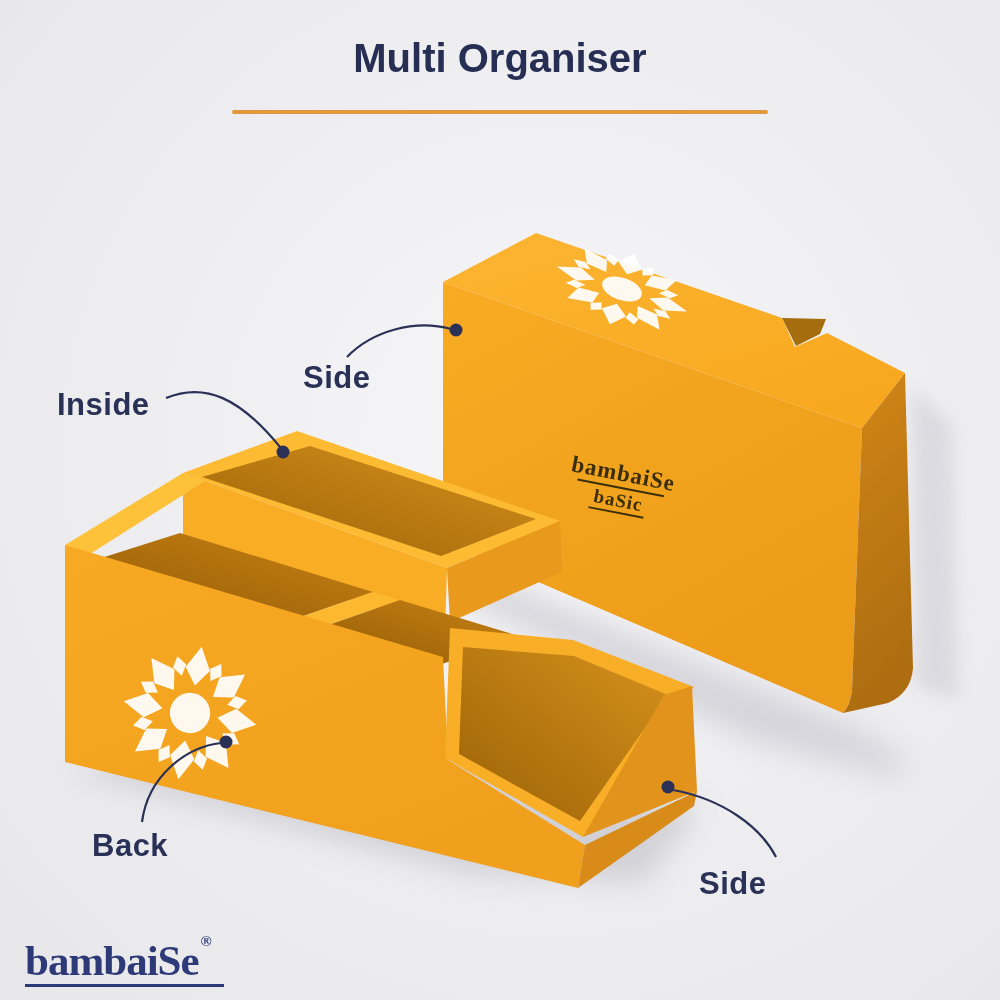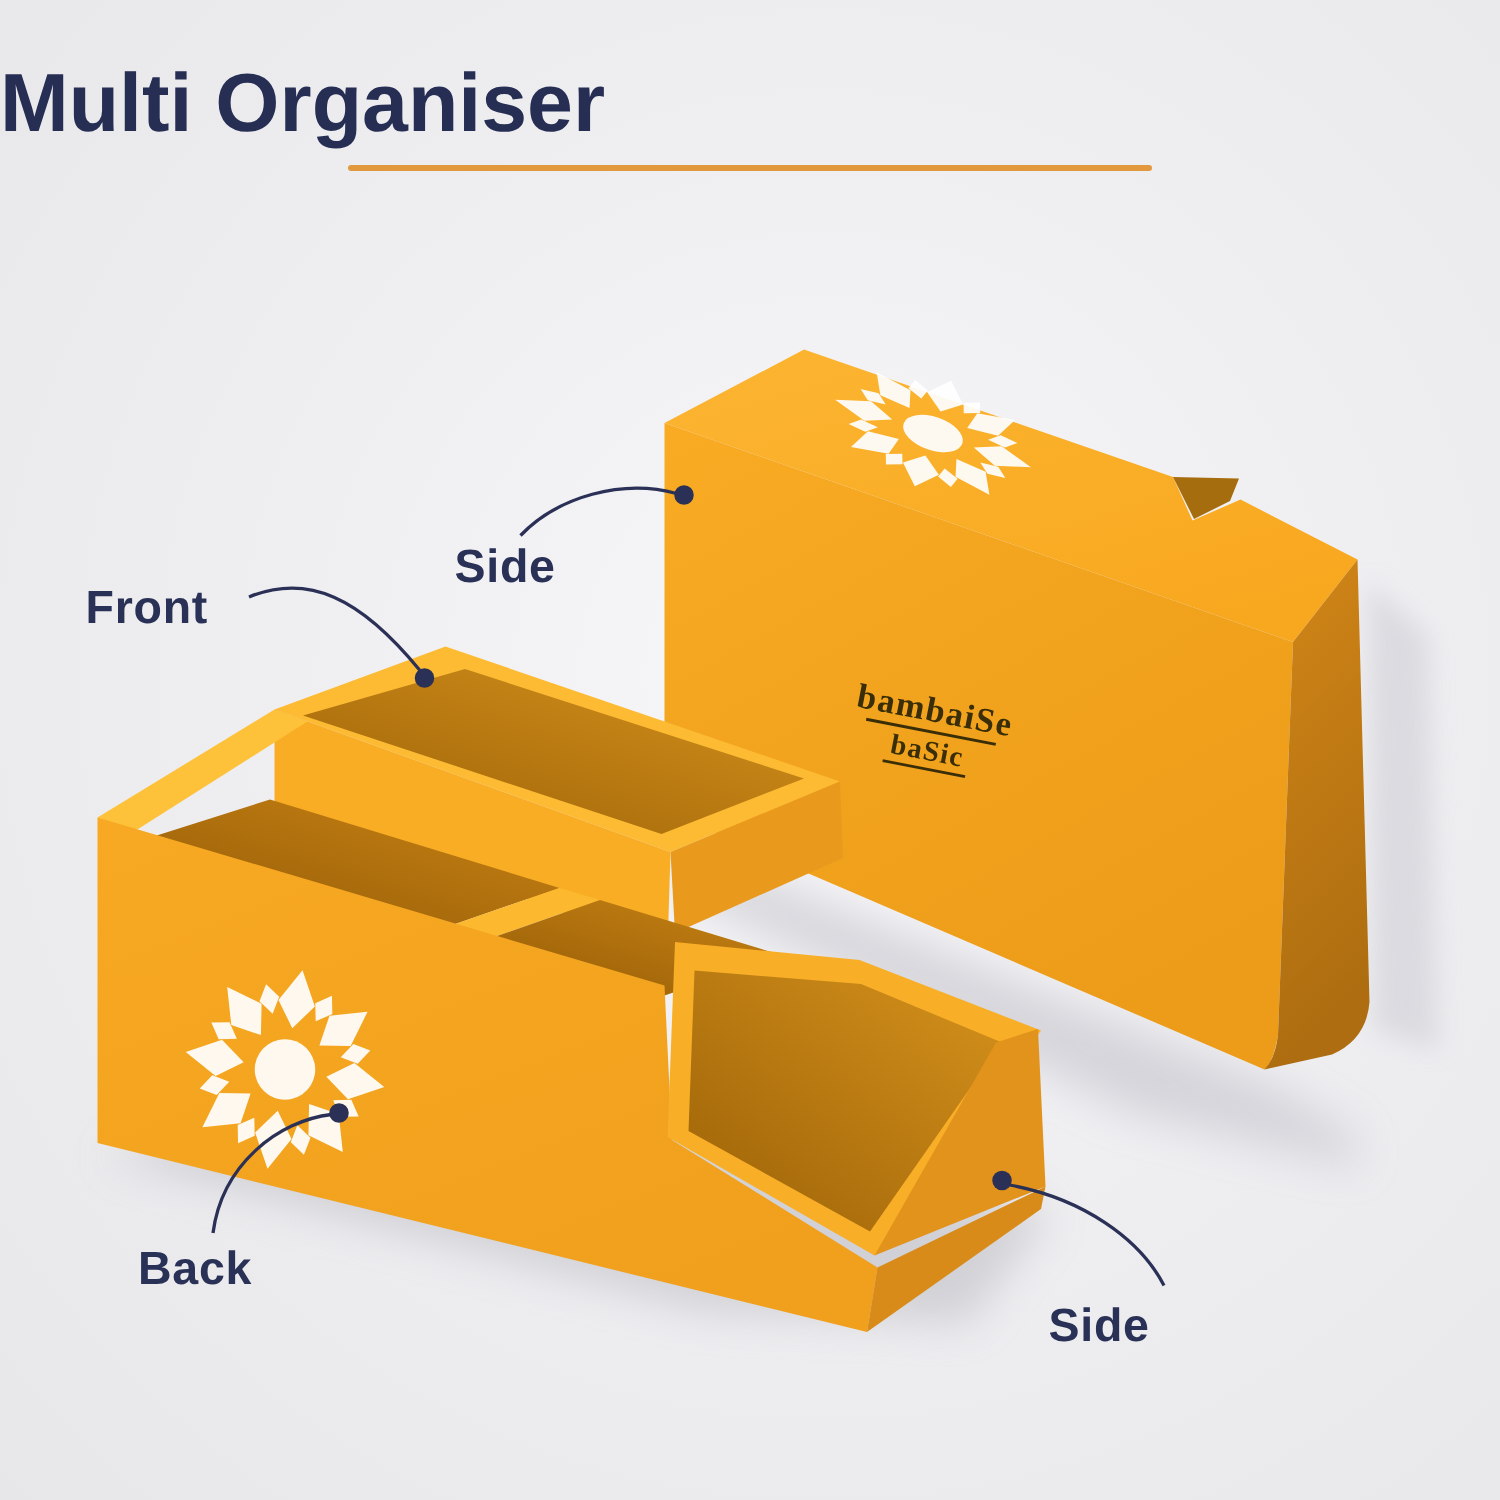--- a/index.html
+++ b/index.html
@@ -3,22 +3,22 @@
 <meta charset="utf-8">
 <style>
   html,body{margin:0;padding:0;background:#e9e9ec;}
   .stage{
     position:relative;width:1000px;height:1000px;overflow:hidden;
     background:radial-gradient(ellipse at 55% 45%, #f7f7f9 0%, #efeff2 45%, #e7e7ea 100%);
     font-family:"Liberation Sans", sans-serif;
   }
   .stage svg{position:absolute;left:0;top:0;}
   .page-title{
-    position:absolute;left:0;right:0;top:36px;text-align:left;
-    font-size:55px;font-weight:bold;letter-spacing:0px;color:#272e54;
+    position:absolute;left:0;right:0;top:36px;text-align:center;
+    font-size:40px;font-weight:bold;letter-spacing:0px;color:#272e54;
   }
   .title-underline{
     position:absolute;left:232px;top:110px;width:536px;height:4px;
     background:#e2993d;border-radius:2px;
   }
   .callout-label{
     position:absolute;font-size:31px;font-weight:bold;color:#2a3156;letter-spacing:.5px;
   }
   .label-inside{left:57px;top:387px;}
   .label-back{left:303px;top:360px;}
@@ -152,19 +152,20 @@
       <circle cx="283" cy="452" r="6.5"></circle>
       <circle cx="456" cy="330" r="6.5"></circle>
       <circle cx="226" cy="742" r="6.5"></circle>
       <circle cx="668" cy="787" r="6.5"></circle>
     </g>
   </svg>
 
   <div class="page-title">Multi Organiser</div>
   <div class="title-underline"></div>
 
-  <div class="callout-label label-inside">Front</div>
+  <div class="callout-label label-inside">Inside</div>
   <div class="callout-label label-back">Side</div>
   <div class="callout-label label-front">Back</div>
   <div class="callout-label label-side">Side</div>
 
+  <div class="footer-logo"><span>bambaiSe</span><span class="rmark">®</span></div>
 
 </div>
 
 </body></html>

